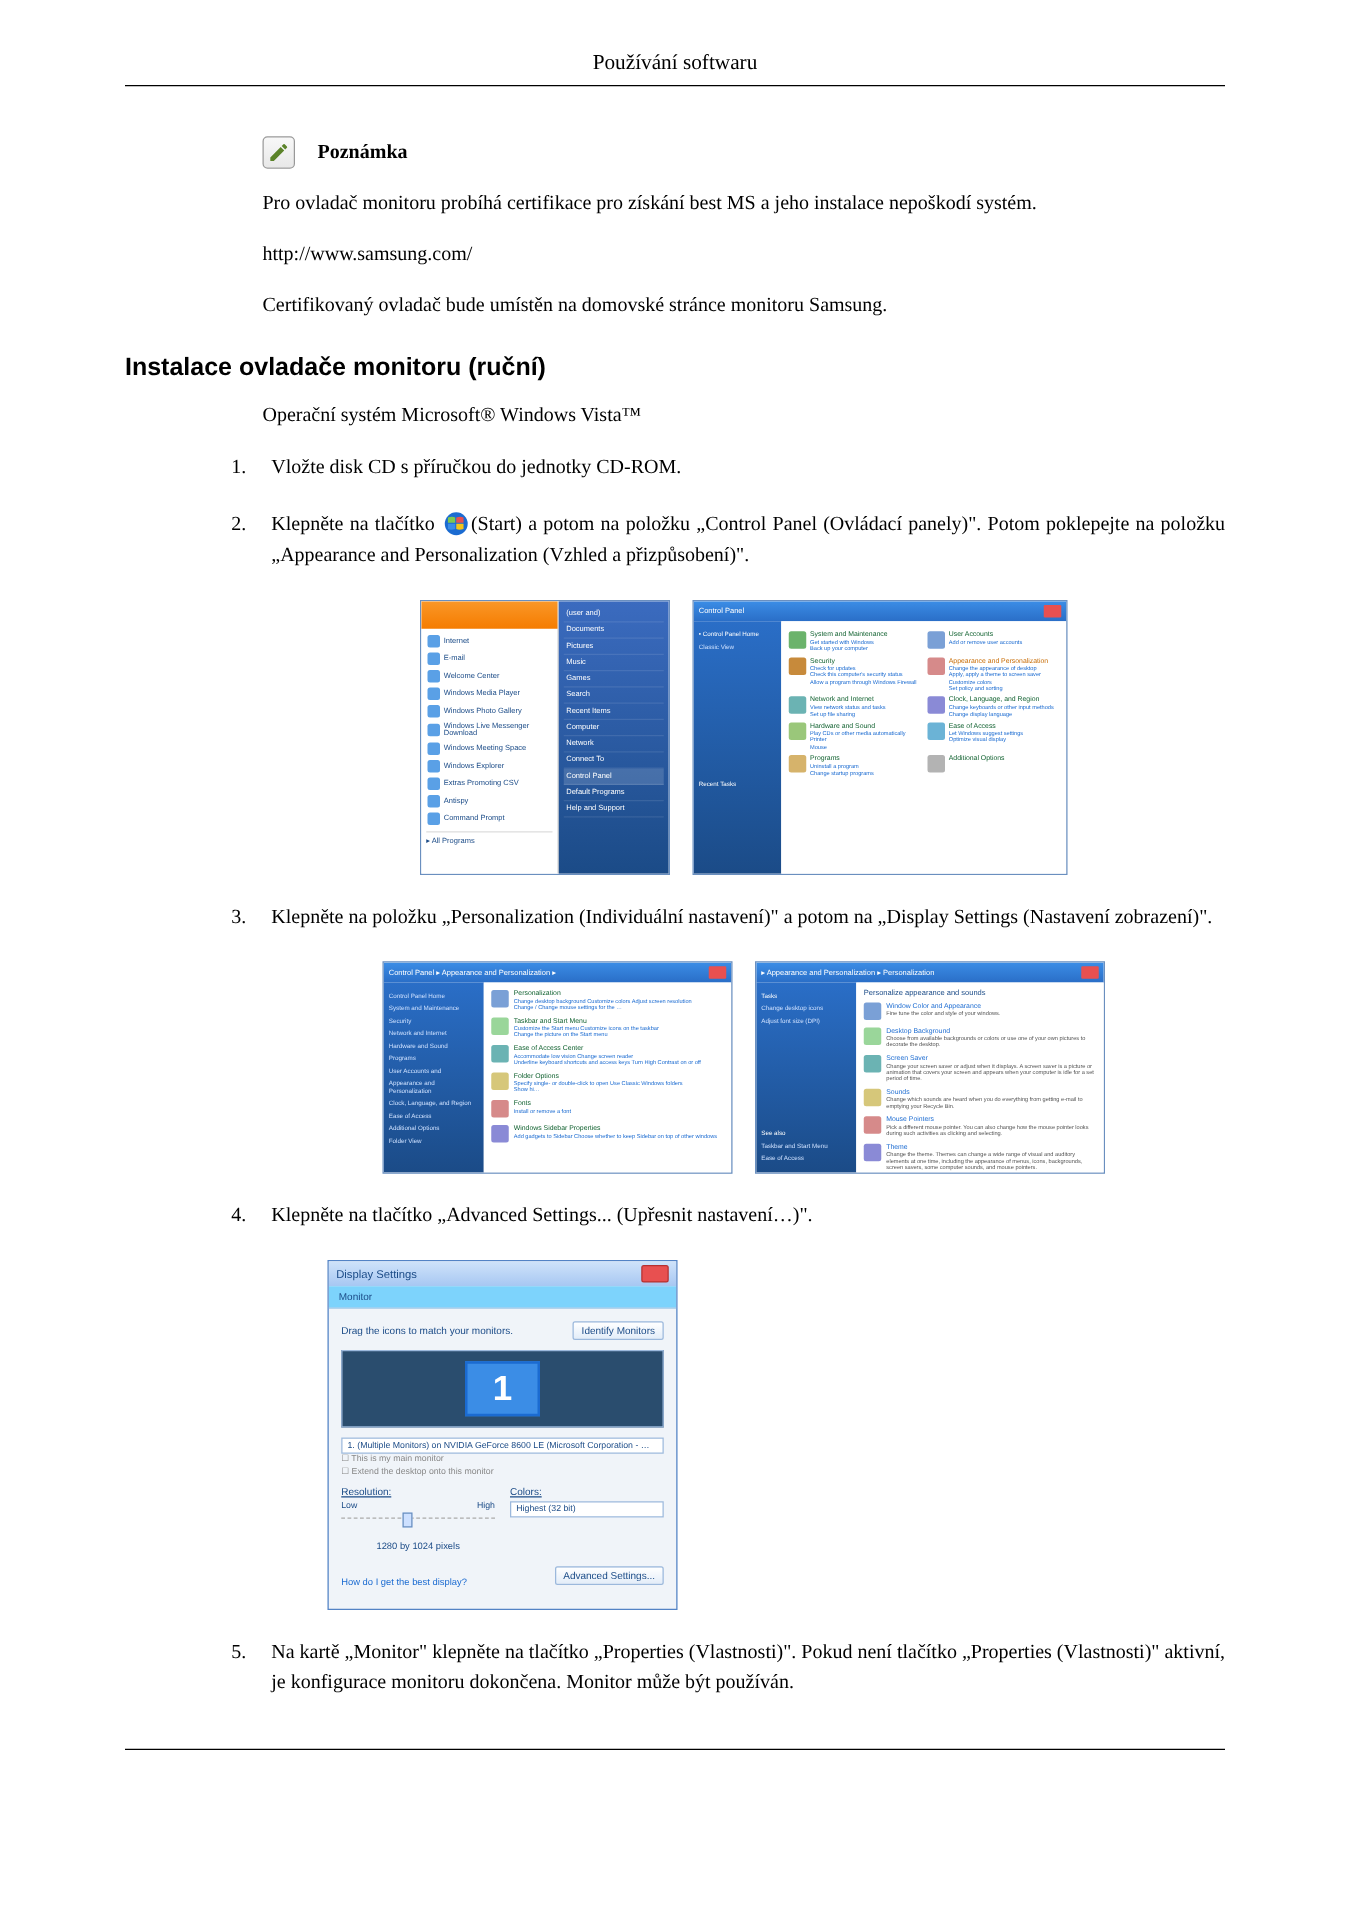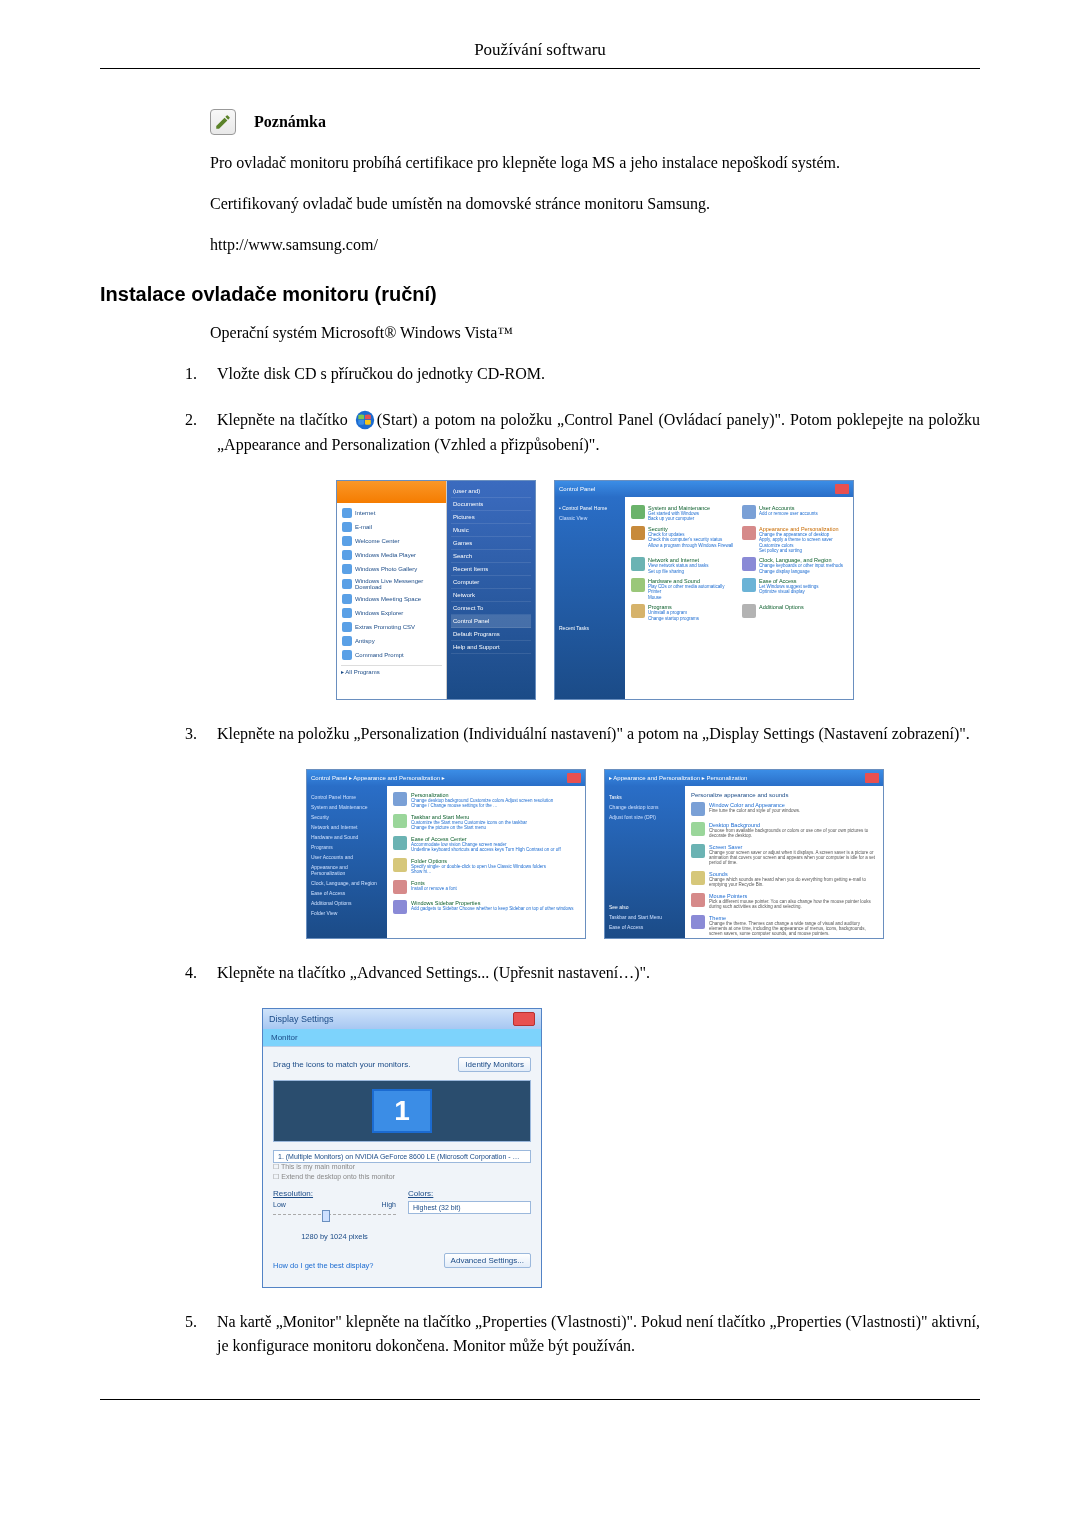--- a/index.html
+++ b/index.html
@@ -417,23 +417,23 @@
 
 <div class="note-box">
   <div class="note-header">
     <span class="note-icon">
       <svg viewBox="0 0 24 24">
           <path fill="#5b8329" d="M3 17.25V21h3.75L17.81 9.94l-3.75-3.75L3 17.25zM20.71 7.04a1 1 0 0 0 0-1.41l-2.34-2.34a1 1 0 0 0-1.41 0l-1.83 1.83 3.75 3.75 1.83-1.83z"></path>
         </svg>
     </span>
     <span class="note-label">Poznámka</span>
   </div>
-  <p class="note-text">Pro ovladač monitoru probíhá certifikace pro klepněte loga MS a jeho instalace nepoškodí systém.</p>
+  <p class="note-text">Pro ovladač monitoru probíhá certifikace pro získání best MS a jeho instalace nepoškodí systém.</p>
+  <p class="note-text">http://www.samsung.com/</p>
   <p class="note-text">Certifikovaný ovladač bude umístěn na domovské stránce monitoru Samsung.</p>
-  <p class="note-text">http://www.samsung.com/</p>
 </div>
 
 <h2 class="section-heading">Instalace ovladače monitoru (ruční)</h2>
 <p class="indent-text">Operační systém Microsoft® Windows Vista™</p>
 
 <ol class="steps">
   <li>
     <span class="num">1.</span>
     <span class="step-body">Vložte disk CD s příručkou do jednotky CD-ROM.</span>
   </li>

